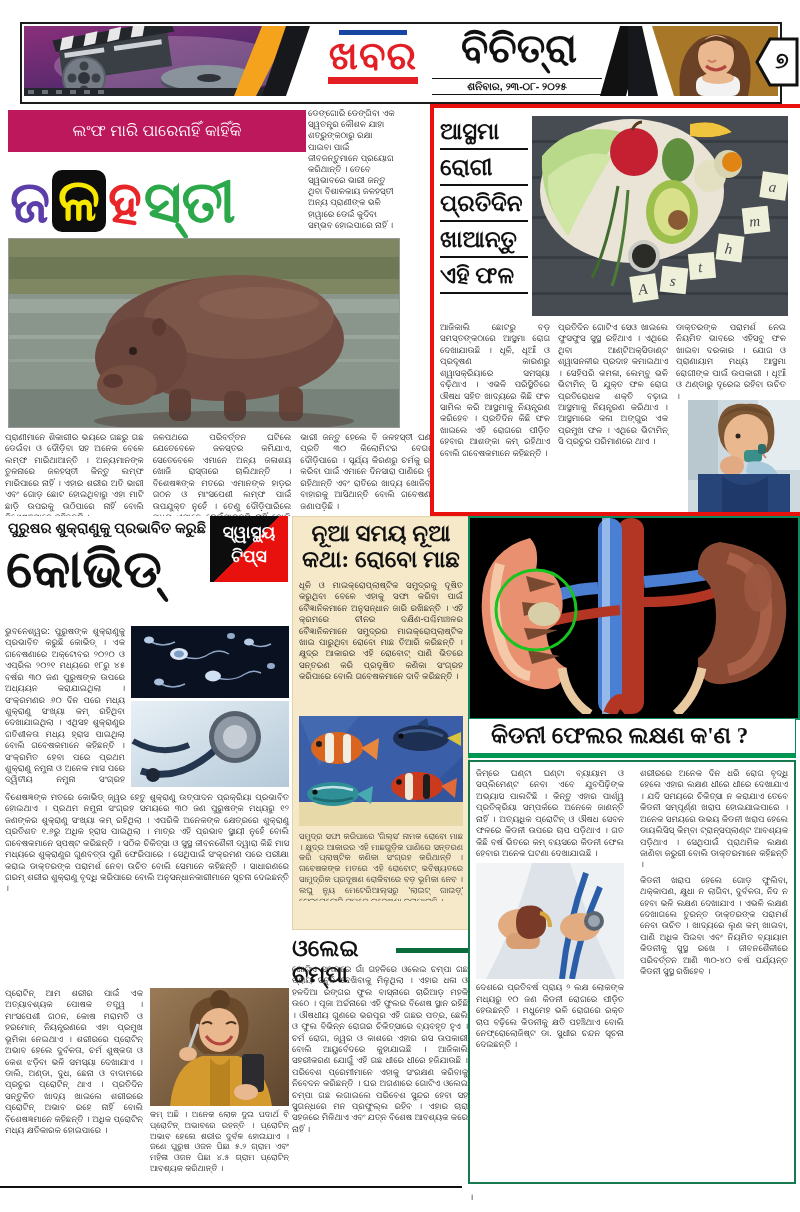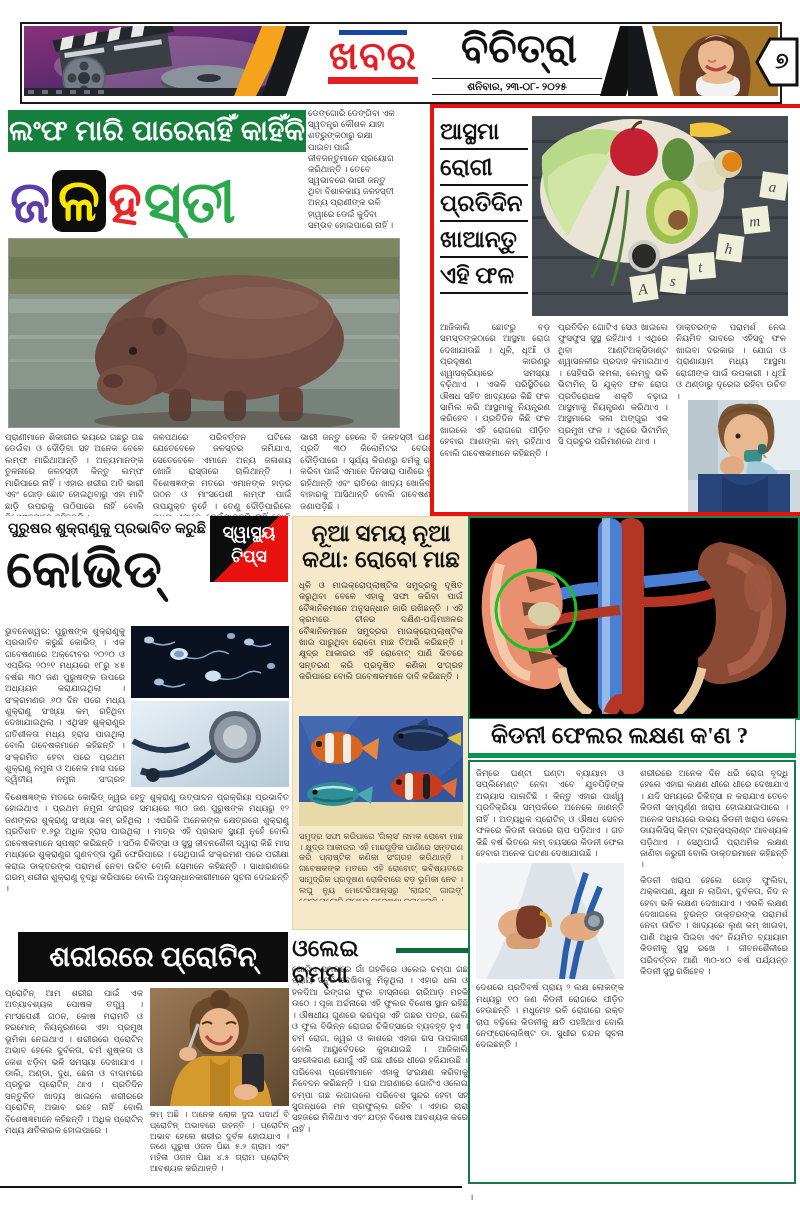--- a/index.html
+++ b/index.html
@@ -20,22 +20,22 @@
   #dateline{left:410px;top:54px;width:170px;text-align:center;font-size:10.5px;font-weight:bold;color:#111;
             border-top:1.5px solid #111;border-bottom:1.5px solid #111;padding:1px 0;}
   #mast-divider{left:588px;top:2px;width:26px;height:70px;background:#111;transform:skewX(-16deg);}
   #mast-woman{left:606px;top:2px;width:150px;height:70px;overflow:hidden;background:#a87728;}
   #page-badge{left:732px;top:10px;width:46px;height:56px;}
   #page-badge svg{position:absolute;left:0;top:0;}
   #page-num{position:absolute;left:14px;top:14px;width:28px;text-align:center;
             font-size:22px;font-weight:bold;color:#111;}
 
   
-  #hippo-kicker{left:8px;top:110px;width:298px;height:42px;background:#15803d;color:#fff;
-                display:flex;align-items:center;justify-content:center;font-size:28px;font-weight:bold;}
+  #hippo-kicker{left:8px;top:110px;width:298px;height:42px;background:#be185d;color:#fff;
+                display:flex;align-items:center;justify-content:center;font-size:16px;font-weight:normal;}
   #hippo-title{left:10px;top:152px;width:290px;height:80px;display:flex;align-items:flex-end;gap:2px;}
   #hippo-title span{font-size:58px;font-weight:bold;line-height:1;font-family:"Liberation Serif","DejaVu Serif",serif;}
   .hl-0{color:#5b3ea8;}
   .hl-1{color:#f8e800;background:#0d0d0d;border-radius:10px;padding:2px 6px;}
   .hl-2{color:#e8262a;}
   .hl-3{color:#2ba84a;}
   #hippo-intro{left:308px;top:108px;width:90px;height:128px;font-size:8.6px;line-height:1.3;text-align:left;}
   #hippo-photo{left:8px;top:238px;width:390px;height:188px;overflow:hidden;border:1px solid #999;}
   #hippo-body{left:5px;top:432px;width:434px;height:84px;display:flex;gap:9px;}
   #hippo-body p{margin:0;flex:1;}
@@ -453,21 +453,20 @@
         </svg>
       </div>
       <p>ଦେଶରେ ପ୍ରତିବର୍ଷ ପ୍ରାୟ ୨ ଲକ୍ଷ ଲୋକଙ୍କ ମଧ୍ୟରୁ ୧୦ ଜଣ କିଡନୀ ରୋଗରେ ପୀଡ଼ିତ ହେଉଛନ୍ତି । ମଧୁମେହ ଭଳି ରୋଗରେ ରକ୍ତ ଚାପ ବଢ଼ିଲେ କିଡନୀକୁ କ୍ଷତି ପହଞ୍ଚିଥାଏ ବୋଲି ନେଫ୍ରୋଲୋଜିଷ୍ଟ ଡା. ସୁଧୀର ଚନ୍ଦନ ସୂଚନା ଦେଇଛନ୍ତି ।</p>
     </div>
     <div class="kcol bodytxt">
       <p>ଶରୀରରେ ଅନେକ ଦିନ ଧରି ରୋଗ ବୃଦ୍ଧି ହେଲେ ଏହାର ଲକ୍ଷଣ ଧୀରେ ଧୀରେ ଦେଖାଯାଏ । ଯଦି ସମୟରେ ଚିକିତ୍ସା ନ କରାଯାଏ ତେବେ କିଡନୀ ସମ୍ପୂର୍ଣ୍ଣ ଖରାପ ହୋଇଯାଇପାରେ । ଅନେକ ସମୟରେ ଉଭୟ କିଡନୀ ଖରାପ ହେଲେ ଡାୟଲିସିସ୍ କିମ୍ବା ଟ୍ରାନ୍ସପ୍ଲାଣ୍ଟ ଆବଶ୍ୟକ ପଡ଼ିଥାଏ । ସେଥିପାଇଁ ପ୍ରାଥମିକ ଲକ୍ଷଣ ଜାଣିବା ଜରୁରୀ ବୋଲି ଡାକ୍ତରମାନେ କହିଛନ୍ତି ।</p>
       <p>କିଡନୀ ଖରାପ ହେଲେ ଗୋଡ଼ ଫୁଲିବା, ଥକ୍କାପଣ, କ୍ଷୁଧା ନ ଲାଗିବା, ଦୁର୍ବଳତା, ନିଦ ନ ହେବା ଭଳି ଲକ୍ଷଣ ଦେଖାଯାଏ । ଏଭଳି ଲକ୍ଷଣ ଦେଖାଗଲେ ତୁରନ୍ତ ଡାକ୍ତରଙ୍କ ପରାମର୍ଶ ନେବା ଉଚିତ । ଖାଦ୍ୟରେ ଲୁଣ କମ୍ ଖାଇବା, ପାଣି ଅଧିକ ପିଇବା ଏବଂ ନିୟମିତ ବ୍ୟାୟାମ କିଡନୀକୁ ସୁସ୍ଥ ରଖେ । ଜୀବନଶୈଳୀରେ ପରିବର୍ତ୍ତନ ଆଣି ୩୦-୪୦ ବର୍ଷ ପର୍ଯ୍ୟନ୍ତ କିଡନୀ ସୁସ୍ଥ ରଖିହେବ ।</p>
     </div>
   </div>
 
-  <div class="abs" id="protein-head">ଶରୀରରେ ପ୍ରୋଟିନ୍</div>
   <div class="abs" id="protein-body">
     <div class="bodytxt" id="protein-colL">ପ୍ରୋଟିନ୍ ଆମ ଶରୀର ପାଇଁ ଏକ ଅତ୍ୟାବଶ୍ୟକ ପୋଷକ ତତ୍ତ୍ୱ । ମାଂସପେଶୀ ଗଠନ, କୋଷ ମରାମତି ଓ ହରମୋନ୍ ନିୟନ୍ତ୍ରଣରେ ଏହା ପ୍ରମୁଖ ଭୂମିକା ନେଇଥାଏ । ଶରୀରରେ ପ୍ରୋଟିନ୍ ଅଭାବ ହେଲେ ଦୁର୍ବଳତା, ଚର୍ମ ଶୁଷ୍କତା ଓ କେଶ ଝଡ଼ିବା ଭଳି ସମସ୍ୟା ଦେଖାଯାଏ । ଡାଲି, ଅଣ୍ଡା, ଦୁଧ, ଛେନା ଓ ବାଦାମରେ ପ୍ରଚୁର ପ୍ରୋଟିନ୍ ଥାଏ । ପ୍ରତିଦିନ ସନ୍ତୁଳିତ ଖାଦ୍ୟ ଖାଇଲେ ଶରୀରରେ ପ୍ରୋଟିନ୍ ଅଭାବ ରହେ ନାହିଁ ବୋଲି ବିଶେଷଜ୍ଞମାନେ କହିଛନ୍ତି । ଅଧିକ ପ୍ରୋଟିନ୍ ମଧ୍ୟ କ୍ଷତିକାରକ ହୋଇପାରେ ।</div>
     <div id="protein-colR">
       <div id="woman-photo">
         <svg width="139" height="118">
           <defs>
               <linearGradient id="wbg" x1="0" y1="0" x2="1" y2="1">
             <stop offset="0" stop-color="#9a7a56"></stop>
                 <stop offset="1" stop-color="#5e452e"></stop>
               </linearGradient>

